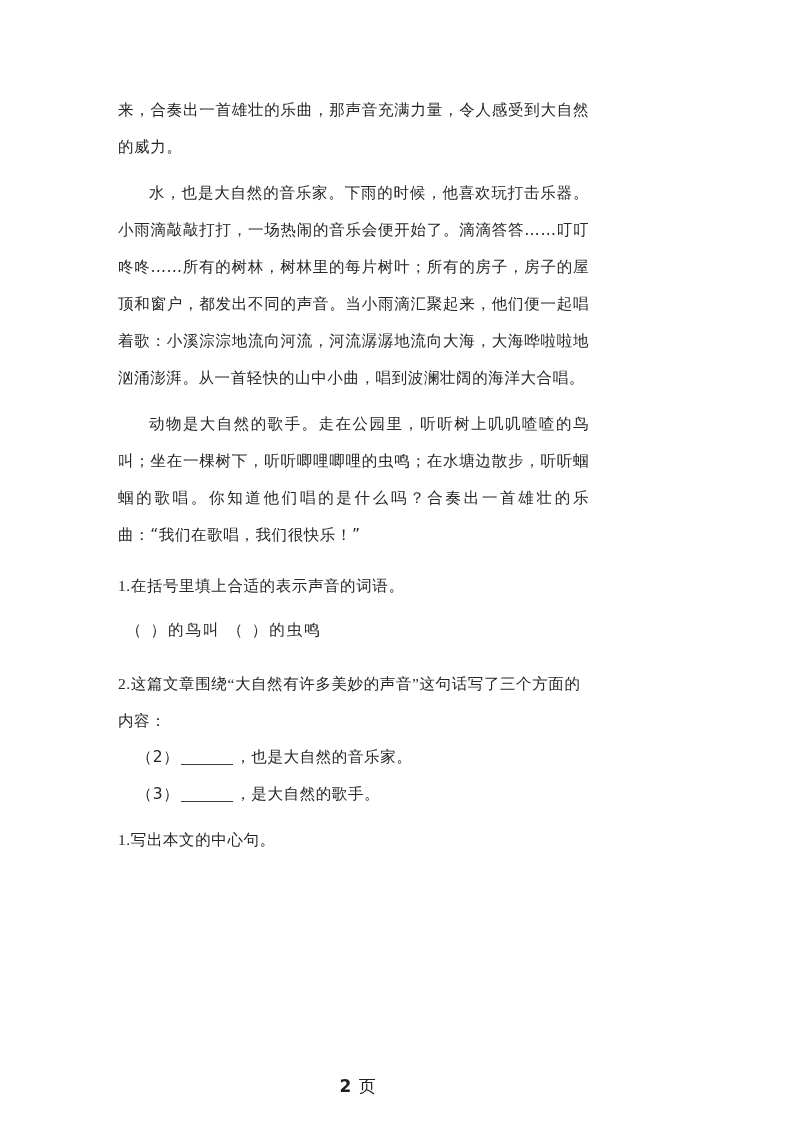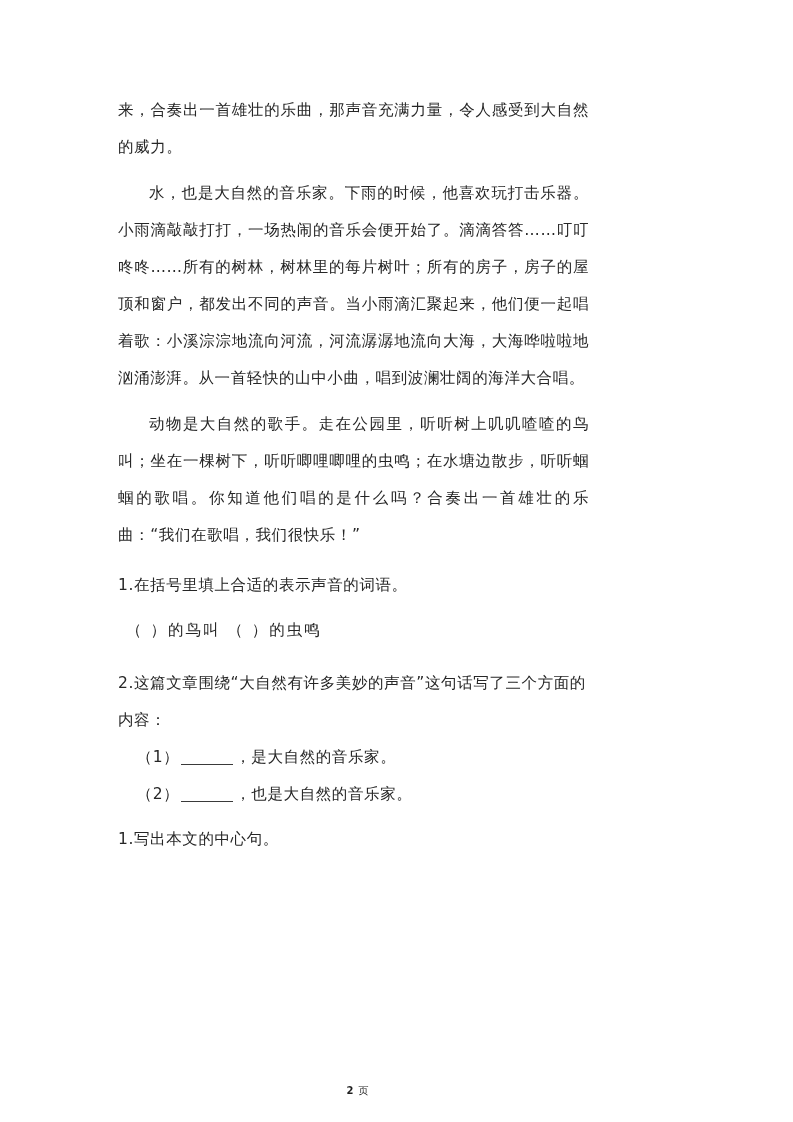--- a/index.html
+++ b/index.html
@@ -33,20 +33,21 @@
     margin: 0 0 3px 0;
     text-align: justify;
     text-justify: inter-ideograph;
   }
   .indent2 {
     text-indent: 2em;
   }
   .q-line {
     margin: 0;
     text-align: left;
+    font-family: Liberation Serif, serif;
   }
   .blank-line {
     margin: 8px;
     letter-spacing: 2px;
   }
   .sub-item {
     margin: 0;
     text-indent: 1.2em;
   }
   .fill {
@@ -58,21 +59,21 @@
     margin: 0 2px;
   }
   .gap-sm { height: 6px; }
   .gap-md { height: 10px; }
   .footer {
     position: absolute;
     left: 9px;
     right: 0;
     bottom: 24px;
     text-align: center;
-    font-size: 10px;
+    font-size: 17px;
     color: #1f1f1f;
     letter-spacing: 1px;
   }
   .footer .pg-num {
     font-weight: bold;
   }
   .spacer-q { height: 8px; }
 </style>
 </head>
 <body>
@@ -93,28 +94,28 @@
 
     <div class="gap-md"></div>
 
     <p class="q-line">1.在括号里填上合适的表示声音的词语。</p>
     <p class="blank-line">（        ）的鸟叫        （        ）的虫鸣</p>
 
     <div class="spacer-q"></div>
 
     <p class="q-line">2.这篇文章围绕“大自然有许多美妙的声音”这句话写了三个方面的内容：</p>
 
-    <p class="sub-item">
-      <span>（1）</span><span class="fill"></span><span>，是大自然的音乐家。</span>
-    </p>
 
     <p class="sub-item">
       <span>（2）</span><span class="fill"></span><span>，也是大自然的音乐家。</span>
     </p>
 
+    <p class="sub-item">
+      <span>（3）</span><span class="fill"></span><span>，是大自然的歌手。</span>
+    </p>
 
     <div class="spacer-q"></div>
 
     <p class="q-line">1.写出本文的中心句。</p>
 
   </div>
 
   <div class="footer">
     <span class="pg-num">2</span>
     <span>页</span>

